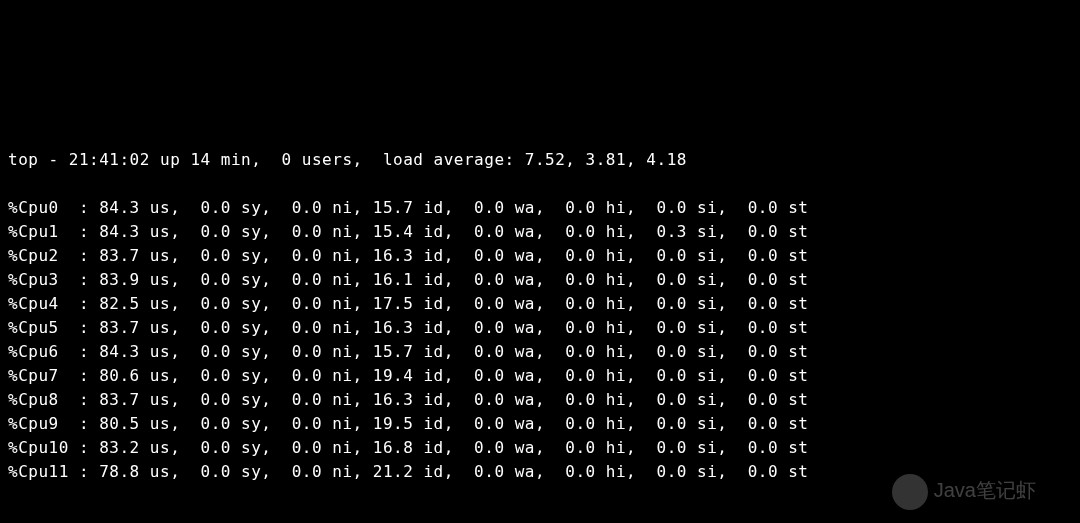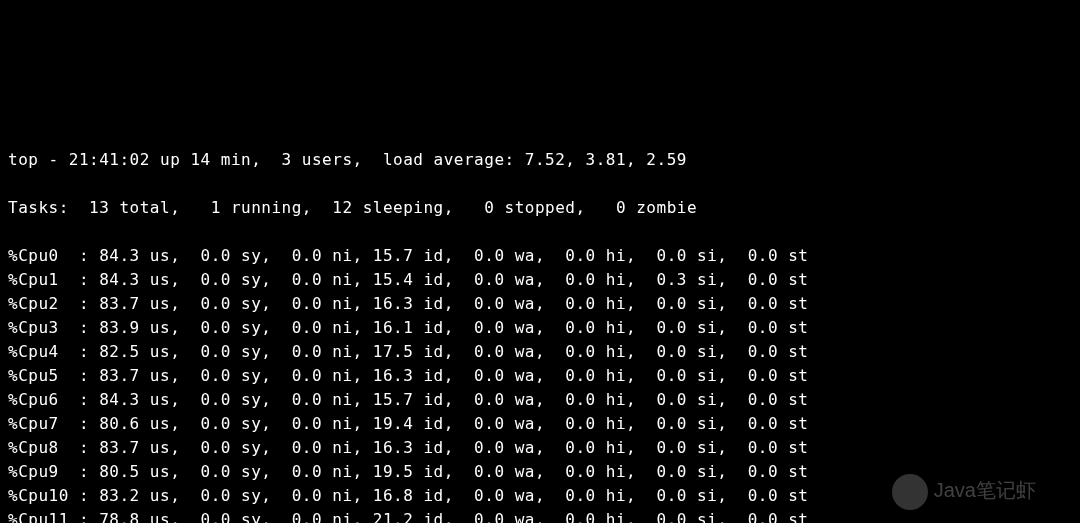--- a/index.html
+++ b/index.html
@@ -37,22 +37,21 @@
     vertical-align: middle;
     margin-right:6px;
   }
 </style>
 </head>
 <body>
 
 
 
 <div class="terminal">
-<div class="row">top - 21:41:02 up 14 min,  3 users,  load average: 7.52, 3.81, 2.59</div>
-<div class="row">Tasks:  13 total,   1 running,  12 sleeping,   0 stopped,   0 zombie</div>
+<div class="row">top - 21:41:02 up 14 min,  0 users,  load average: 7.52, 3.81, 4.18</div>
 <div id="cpu-block"><div class="row">%Cpu0  : 84.3 us,  0.0 sy,  0.0 ni, 15.7 id,  0.0 wa,  0.0 hi,  0.0 si,  0.0 st</div><div class="row">%Cpu1  : 84.3 us,  0.0 sy,  0.0 ni, 15.4 id,  0.0 wa,  0.0 hi,  0.3 si,  0.0 st</div><div class="row">%Cpu2  : 83.7 us,  0.0 sy,  0.0 ni, 16.3 id,  0.0 wa,  0.0 hi,  0.0 si,  0.0 st</div><div class="row">%Cpu3  : 83.9 us,  0.0 sy,  0.0 ni, 16.1 id,  0.0 wa,  0.0 hi,  0.0 si,  0.0 st</div><div class="row">%Cpu4  : 82.5 us,  0.0 sy,  0.0 ni, 17.5 id,  0.0 wa,  0.0 hi,  0.0 si,  0.0 st</div><div class="row">%Cpu5  : 83.7 us,  0.0 sy,  0.0 ni, 16.3 id,  0.0 wa,  0.0 hi,  0.0 si,  0.0 st</div><div class="row">%Cpu6  : 84.3 us,  0.0 sy,  0.0 ni, 15.7 id,  0.0 wa,  0.0 hi,  0.0 si,  0.0 st</div><div class="row">%Cpu7  : 80.6 us,  0.0 sy,  0.0 ni, 19.4 id,  0.0 wa,  0.0 hi,  0.0 si,  0.0 st</div><div class="row">%Cpu8  : 83.7 us,  0.0 sy,  0.0 ni, 16.3 id,  0.0 wa,  0.0 hi,  0.0 si,  0.0 st</div><div class="row">%Cpu9  : 80.5 us,  0.0 sy,  0.0 ni, 19.5 id,  0.0 wa,  0.0 hi,  0.0 si,  0.0 st</div><div class="row">%Cpu10 : 83.2 us,  0.0 sy,  0.0 ni, 16.8 id,  0.0 wa,  0.0 hi,  0.0 si,  0.0 st</div><div class="row">%Cpu11 : 78.8 us,  0.0 sy,  0.0 ni, 21.2 id,  0.0 wa,  0.0 hi,  0.0 si,  0.0 st</div></div>
 
 
 
 
 
 </div>
 
 <div class="watermark">
   <span class="wm-circle"></span><span>Java笔记虾</span>

